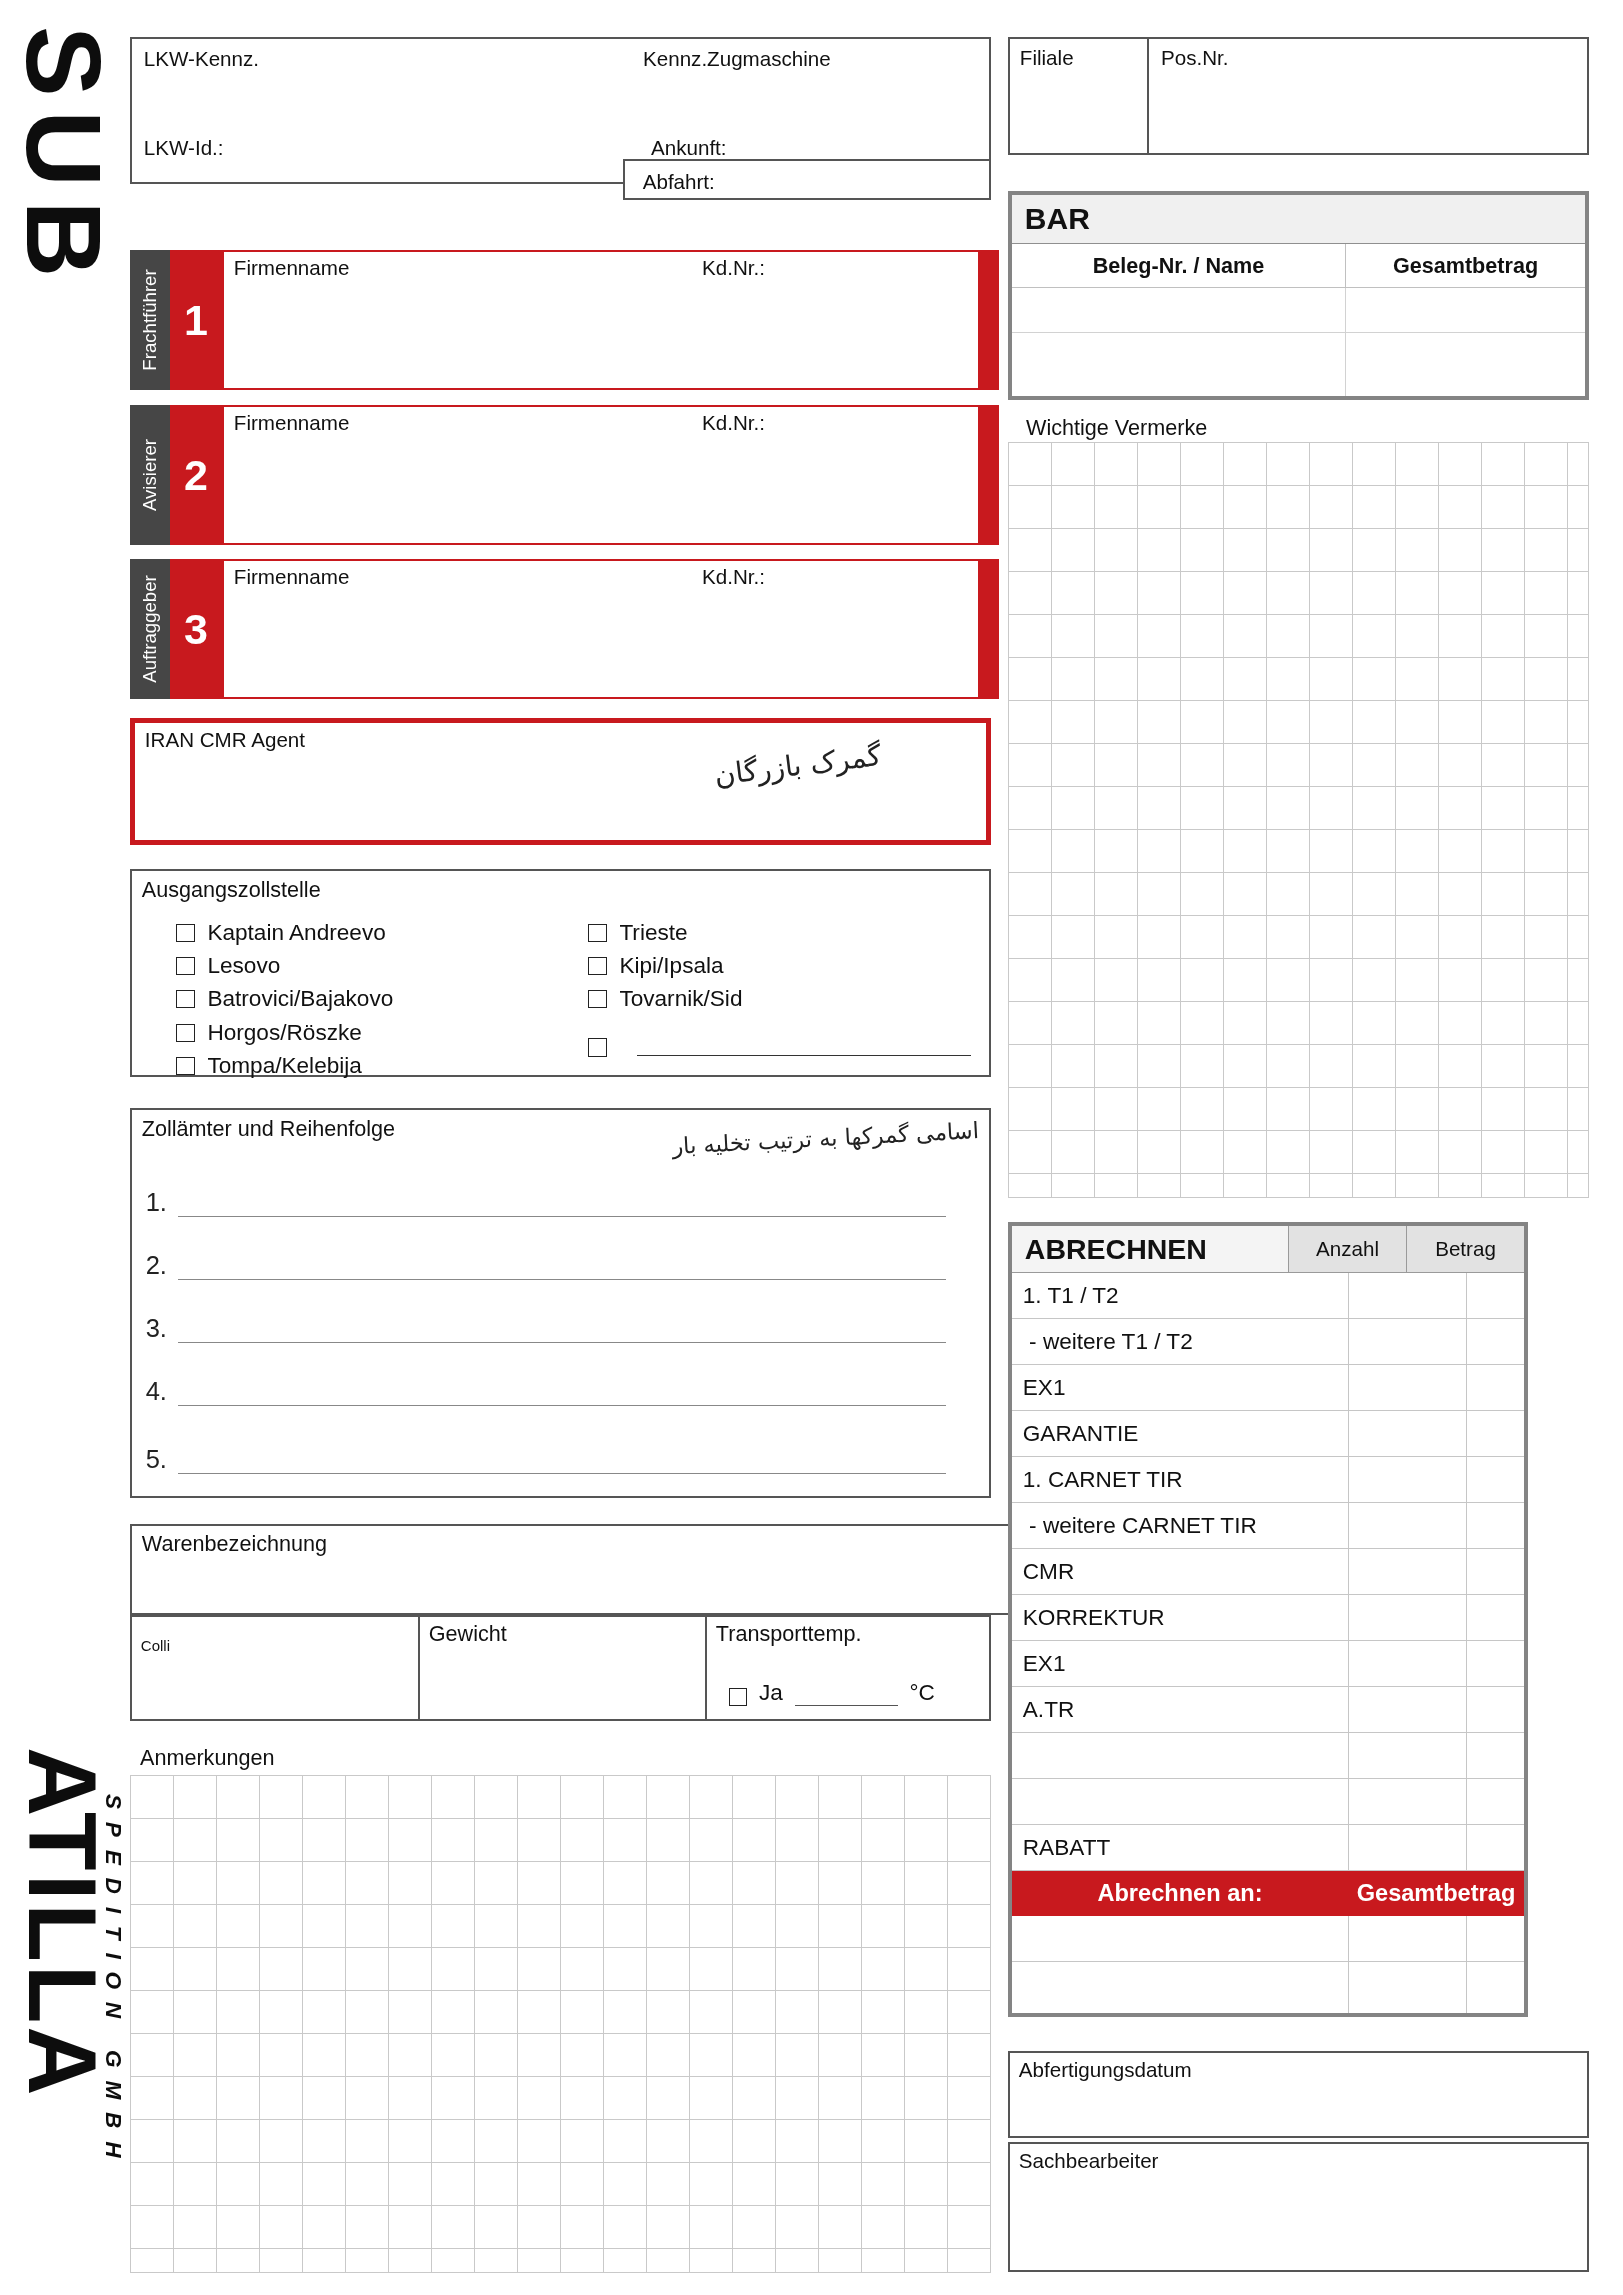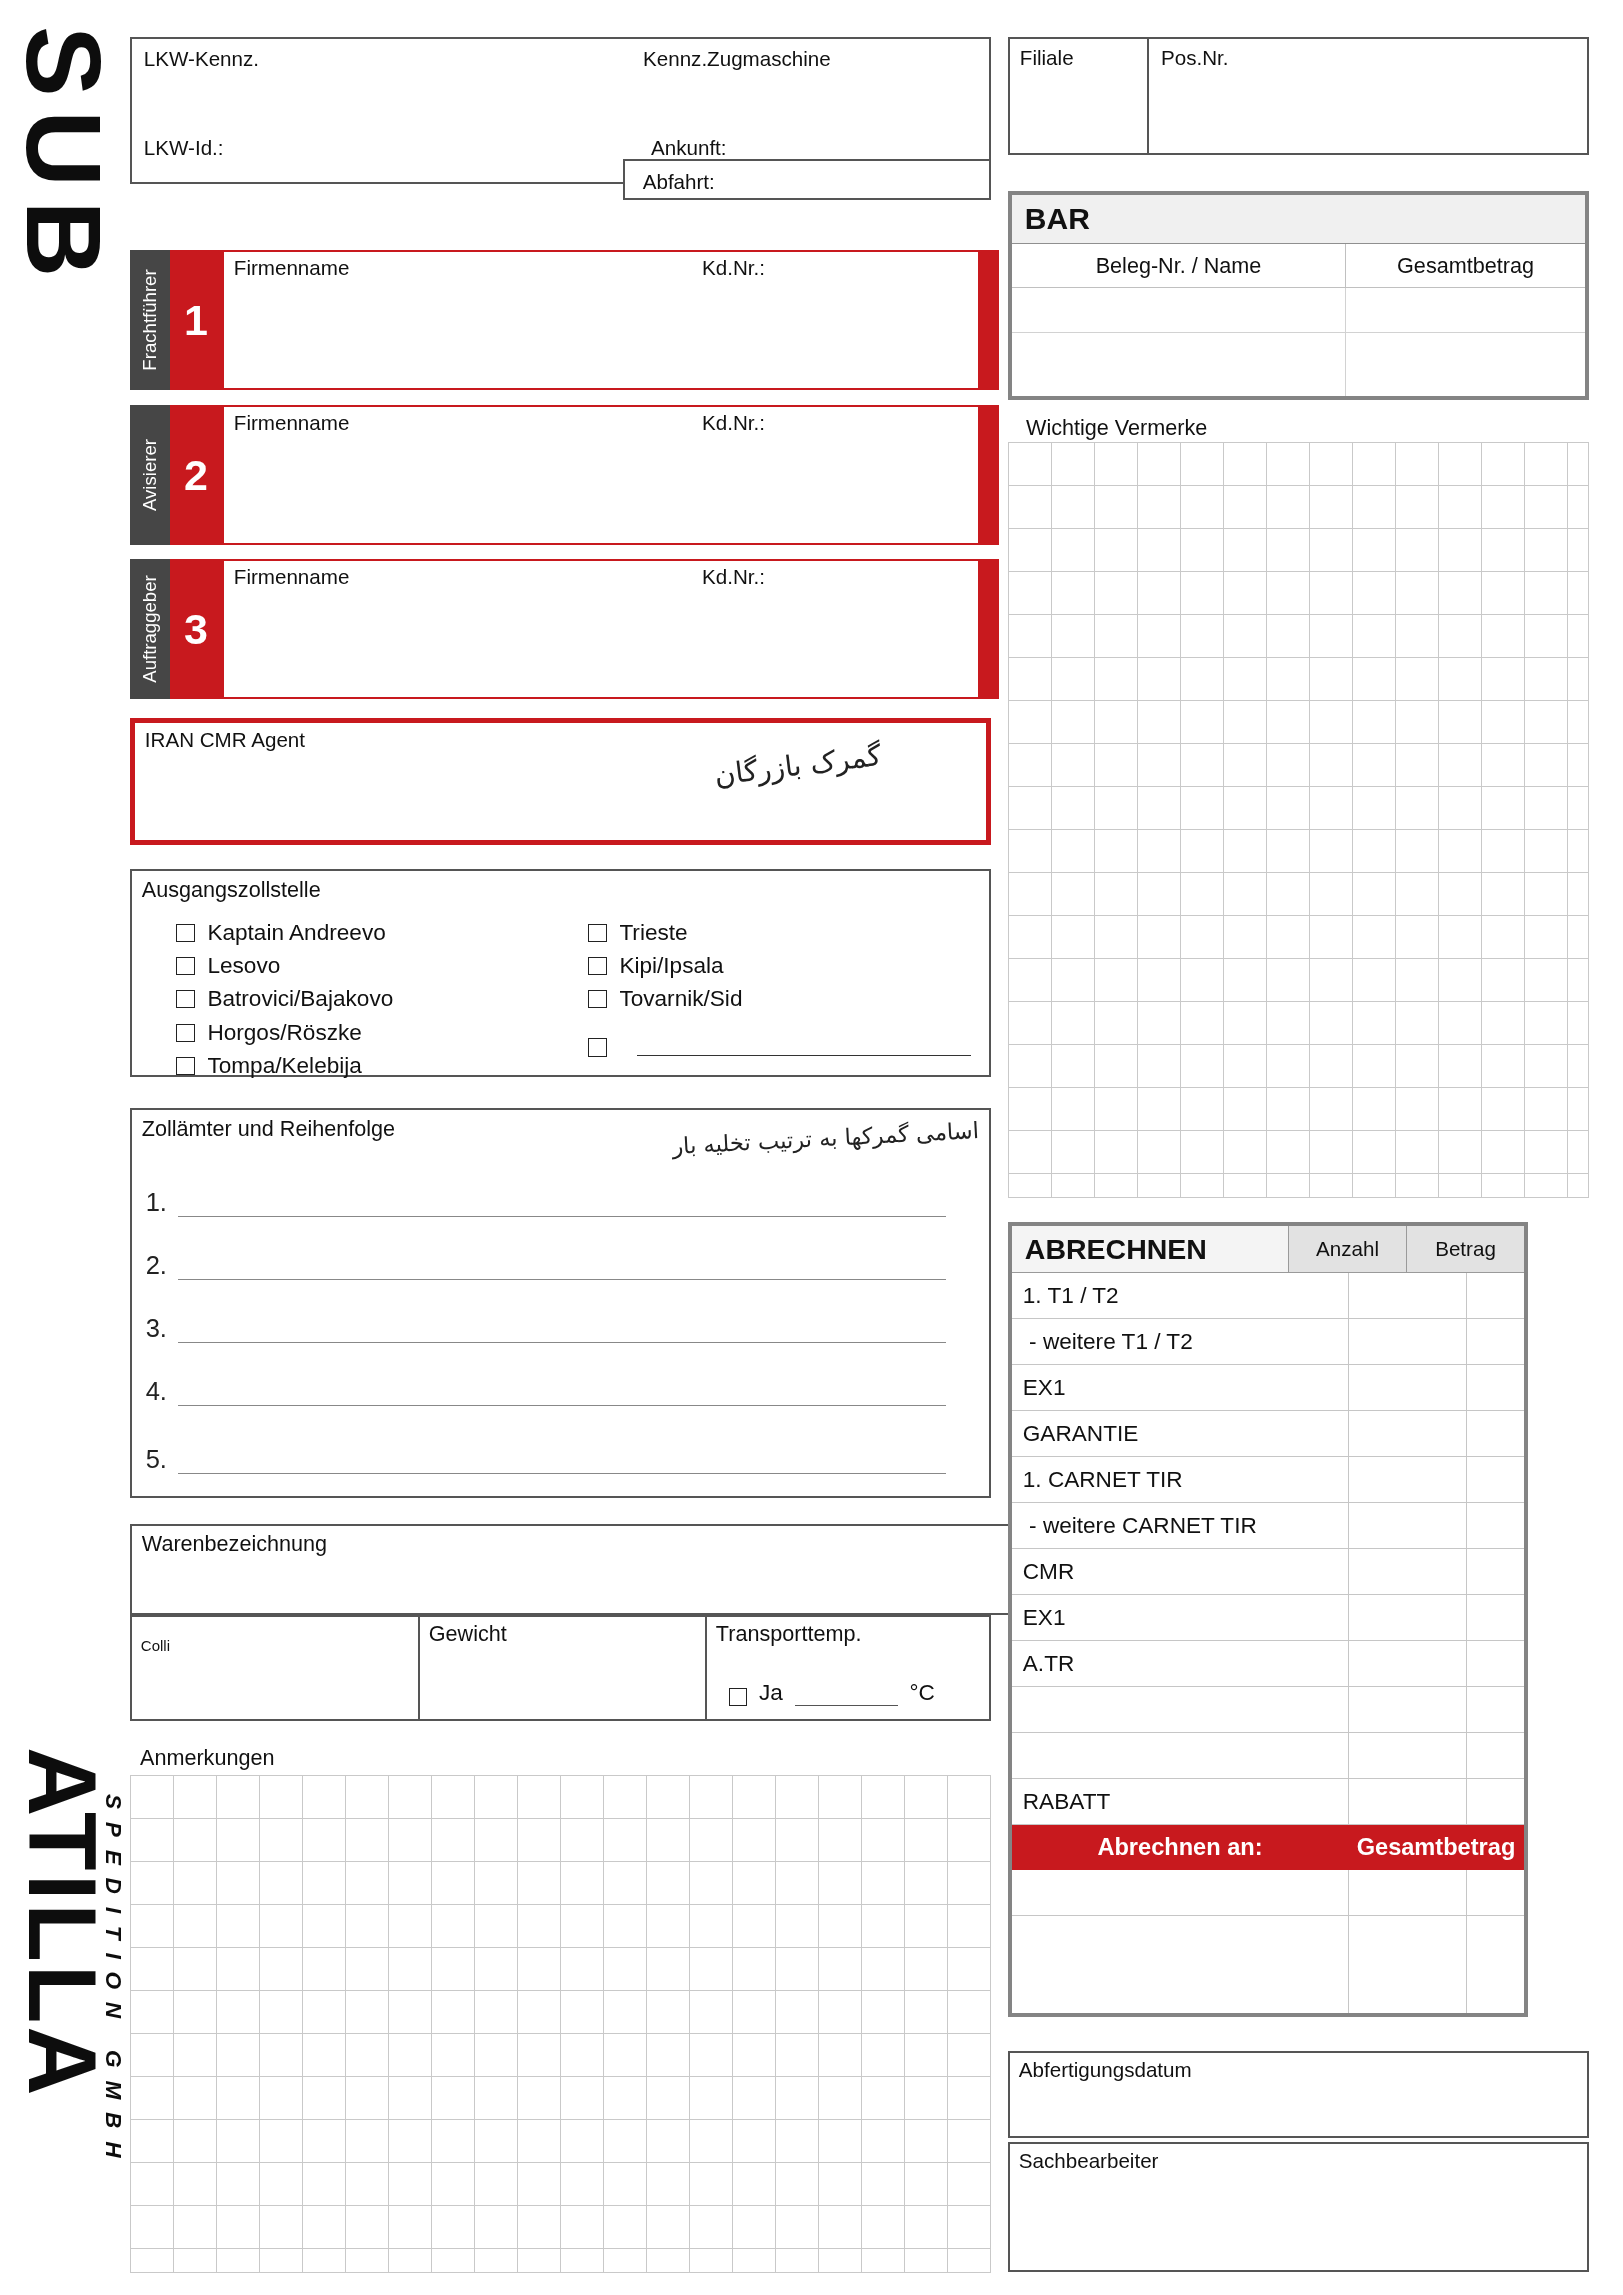--- a/index.html
+++ b/index.html
@@ -31,21 +31,21 @@
   .truck-box{left:130px;top:37px;width:861px;height:147px}
   .abfahrt-subbox{position:absolute;left:623px;top:159px;width:368px;height:41px;
                   border:2px solid #555;background:#fff;z-index:2}
 
   .filiale-box{left:1008px;top:37px;width:581px;height:118px}
 
   
   .bar-panel{left:1008px;top:191px;width:581px;height:209px}
   .bar-head{height:49px;background:#f0f0f0;border-bottom:1.5px solid #8f8f8f;font-size:30px;
             font-weight:bold;display:flex;align-items:center;padding-left:12.8px;flex:none}
-  .bar-cols{display:flex;height:44px;border-bottom:1.5px solid #c0c0c0;font-weight:normal;font-size:21.6px;flex:none}
+  .bar-cols{display:flex;height:44px;border-bottom:1.5px solid #c0c0c0;font-weight:bold;font-size:21.6px;flex:none}
   .bar-cols .c1{width:334px;border-right:1.5px solid #c0c0c0;display:flex;align-items:center;justify-content:center}
   .bar-cols .c2{flex:1;display:flex;align-items:center;justify-content:center}
   .bar-row{display:flex;border-bottom:1.5px solid #d2d2d2;height:45px;flex:none}
   .bar-row .c1{width:334px;border-right:1.5px solid #d2d2d2}
   .bar-row .c2{flex:1}
   .bar-row.last{flex:1;border-bottom:none}
 
   
   .party{position:absolute;left:130px;width:869px;height:140px;display:flex}
   .party .tab{width:40px;background:#464646;position:relative;flex:none}
@@ -312,20 +312,25 @@
         <div class="abr-label"> - weitere CARNET TIR</div>
         <div class="abr-cell anzahl"></div>
         <div class="abr-cell betrag"></div>
       </div>
     <div class="abr-row">
         <div class="abr-label">CMR</div>
         <div class="abr-cell anzahl"></div>
         <div class="abr-cell betrag"></div>
       </div>
     <div class="abr-row">
+        <div class="abr-label">KORREKTUR</div>
+        <div class="abr-cell anzahl"></div>
+        <div class="abr-cell betrag"></div>
+      </div>
+    <div class="abr-row">
         <div class="abr-label">EX1</div>
         <div class="abr-cell anzahl"></div>
         <div class="abr-cell betrag"></div>
       </div>
     <div class="abr-row">
         <div class="abr-label">A.TR</div>
         <div class="abr-cell anzahl"></div>
         <div class="abr-cell betrag"></div>
       </div>
     <div class="abr-row">

